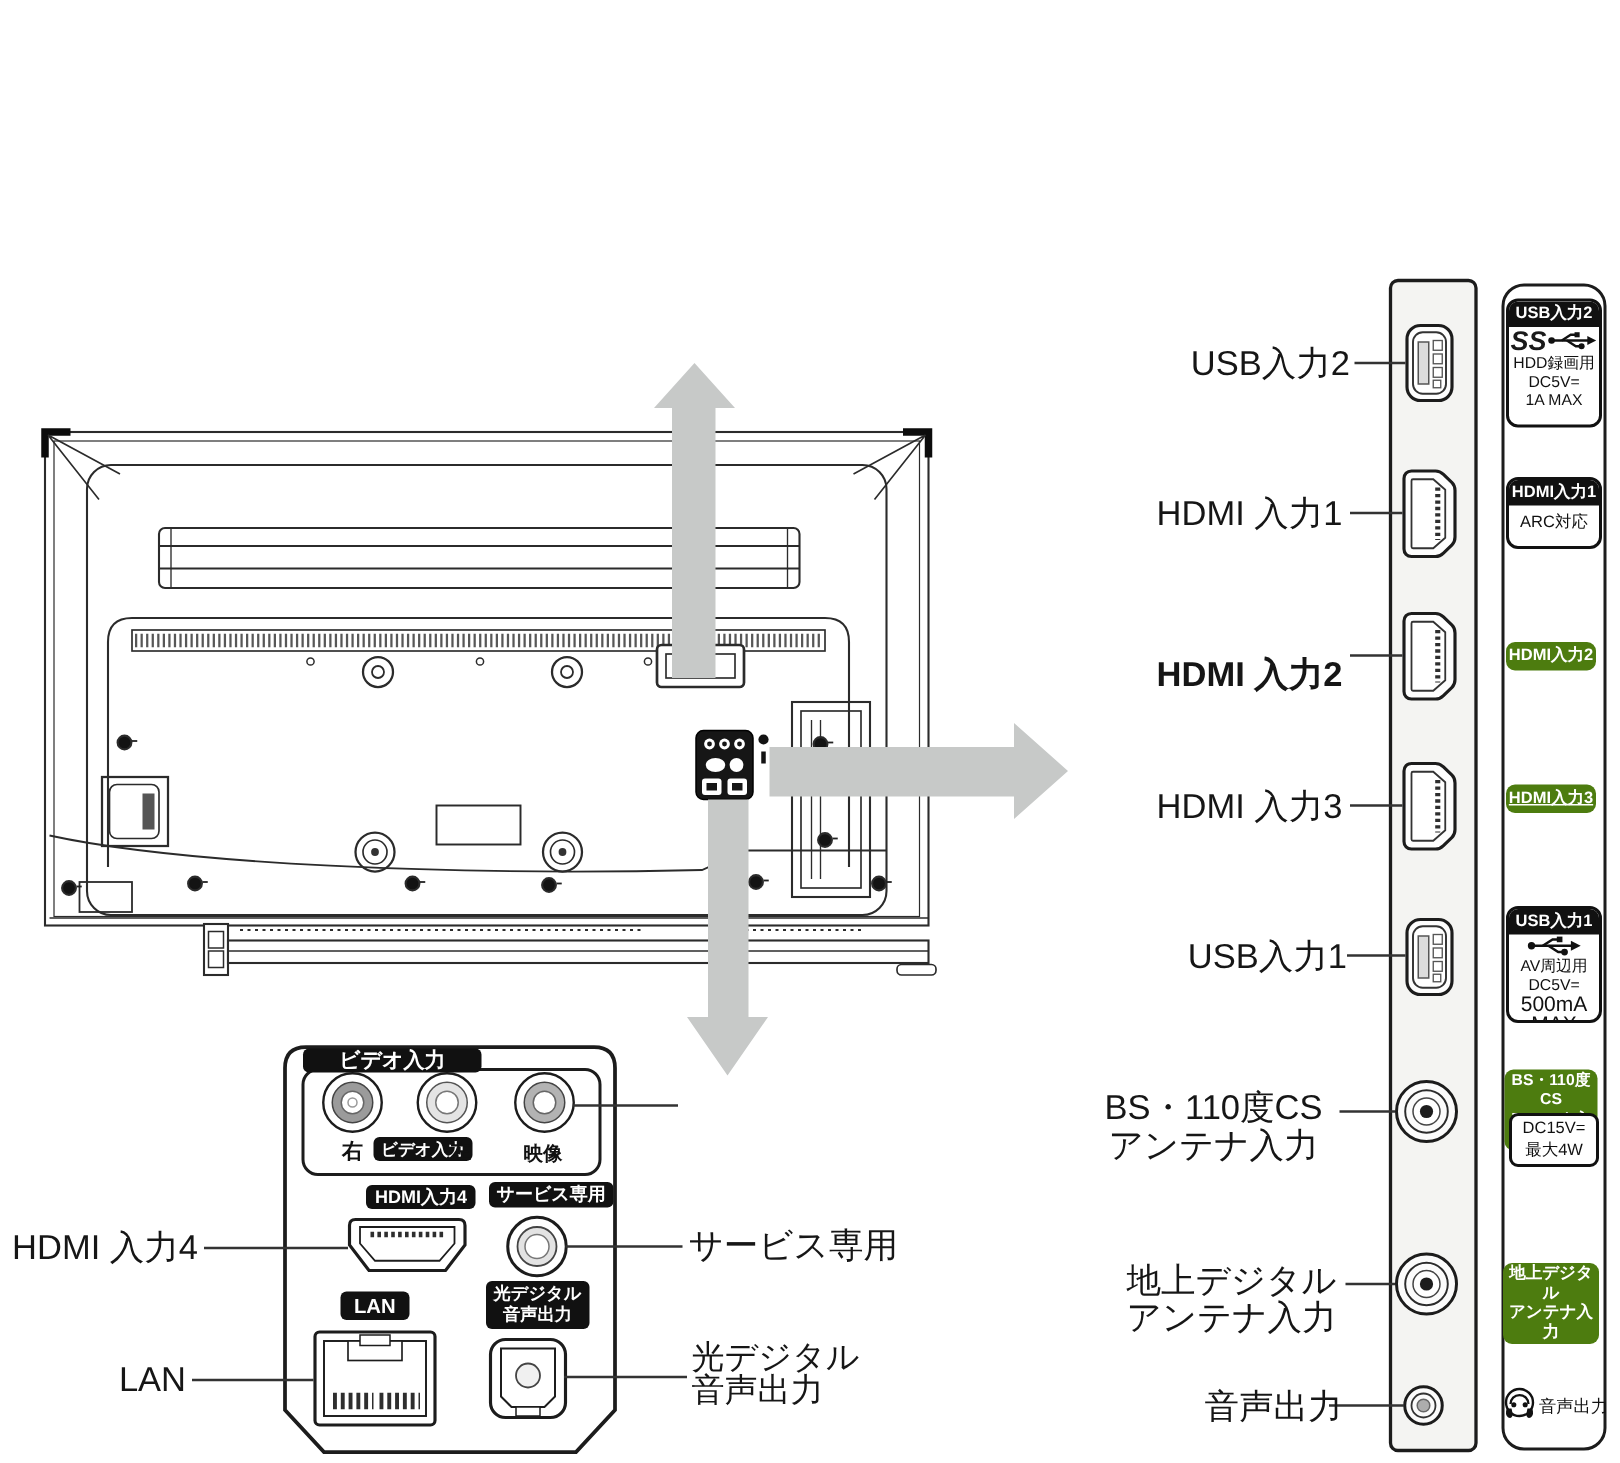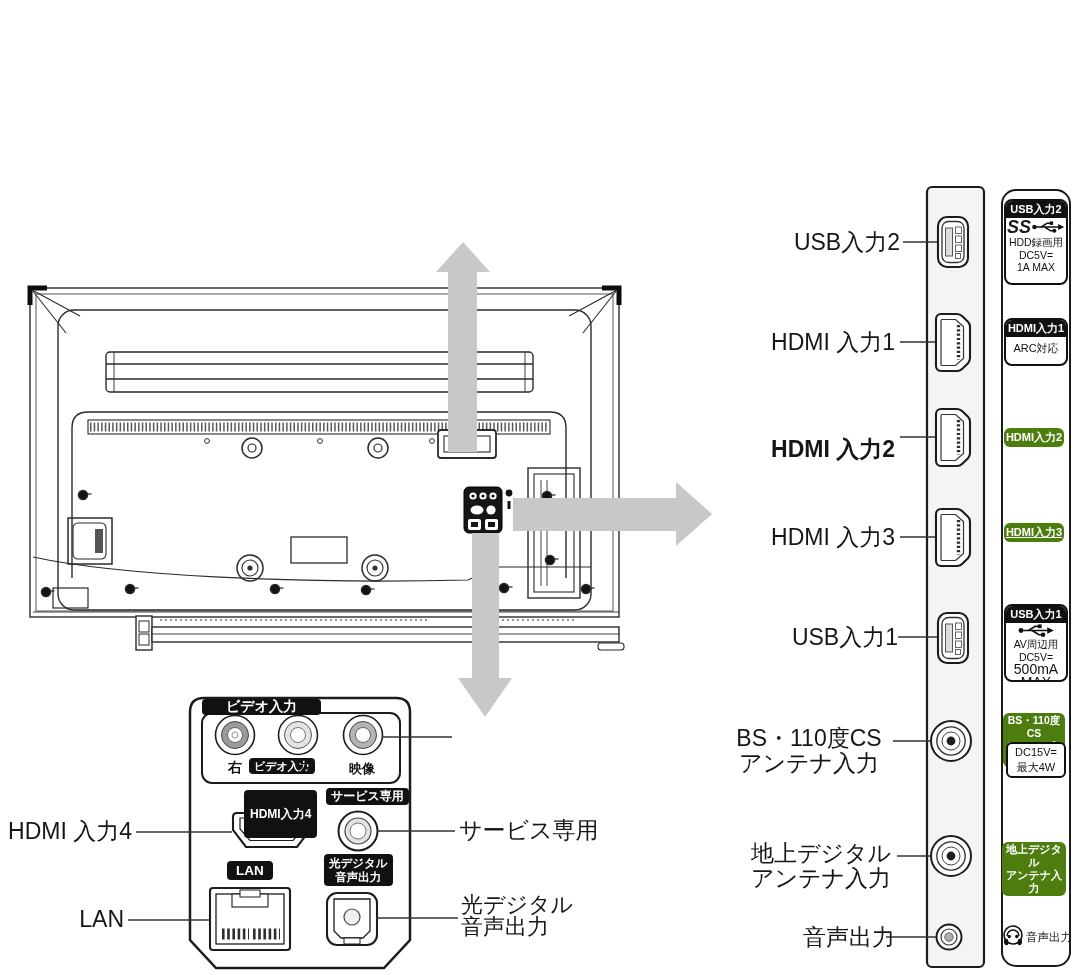--- a/index.html
+++ b/index.html
@@ -289,21 +289,21 @@
   <div class="lbl" style="left:461px;top:894px;font-size:22px;line-height:22px;">
     <span>光デジタル</span><br>
     <span>音声出力</span>
   </div>
 
   <div class="tag" style="left:202px;top:699px;height:16px;padding:0 24px;font-size:14px;">ビデオ入力</div>
   <div class="jack-lbl" style="left:228px;top:759px;">右</div>
   <div class="tag" style="left:249px;top:758px;height:16px;padding:0 5px;font-size:11px;">ビデオ入力</div>
   <div class="jack-lbl" style="left:300px;top:759px;">左</div>
   <div class="jack-lbl" style="left:349px;top:760px;font-size:13px;">映像</div>
-  <div class="tag" style="left:244px;top:790px;height:16px;padding:16px 6px;font-size:12px;">HDMI入力4</div>
+  <div class="tag" style="left:244px;top:790px;height:16px;padding:0 6px;font-size:12px;">HDMI入力4</div>
   <div class="tag" style="left:326px;top:788px;height:17px;padding:0 5px;font-size:12px;">サービス専用</div>
   <div class="tag" style="left:227px;top:861px;height:19px;padding:0 9px;font-size:13.5px;">LAN</div>
   <div class="tag" style="left:324px;top:854px;padding:2px 5px;font-size:11.5px;line-height:14px;flex-direction:column;">
     <span>光デジタル</span>
     <span>音声出力</span>
   </div>
 
   <div class="spec" style="left:1004px;top:199px;width:60px;height:82px;">
     <div class="cap">USB入力2</div>
     <div style="display:flex;align-items:center;justify-content:center;height:18px;">

